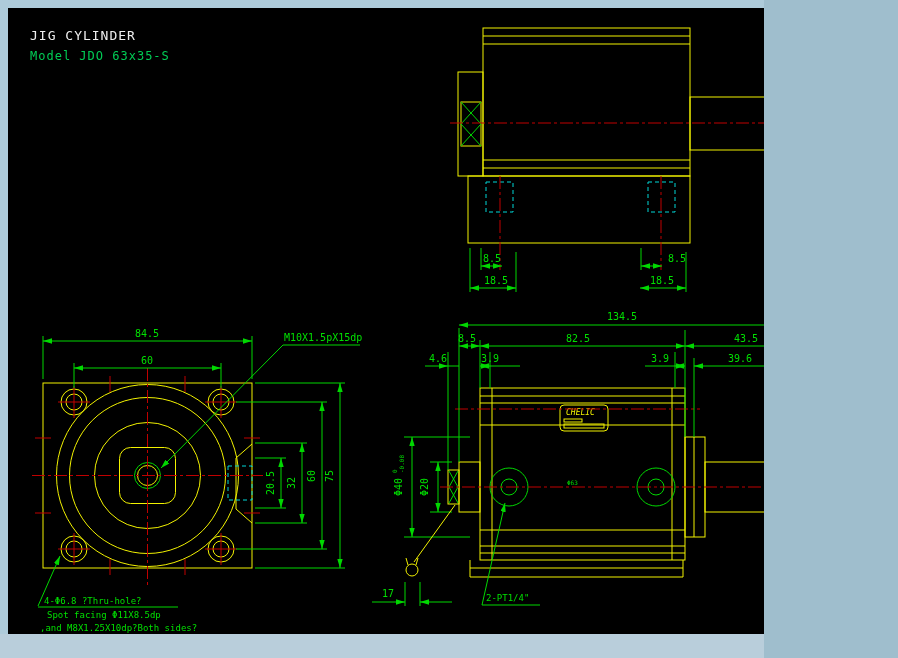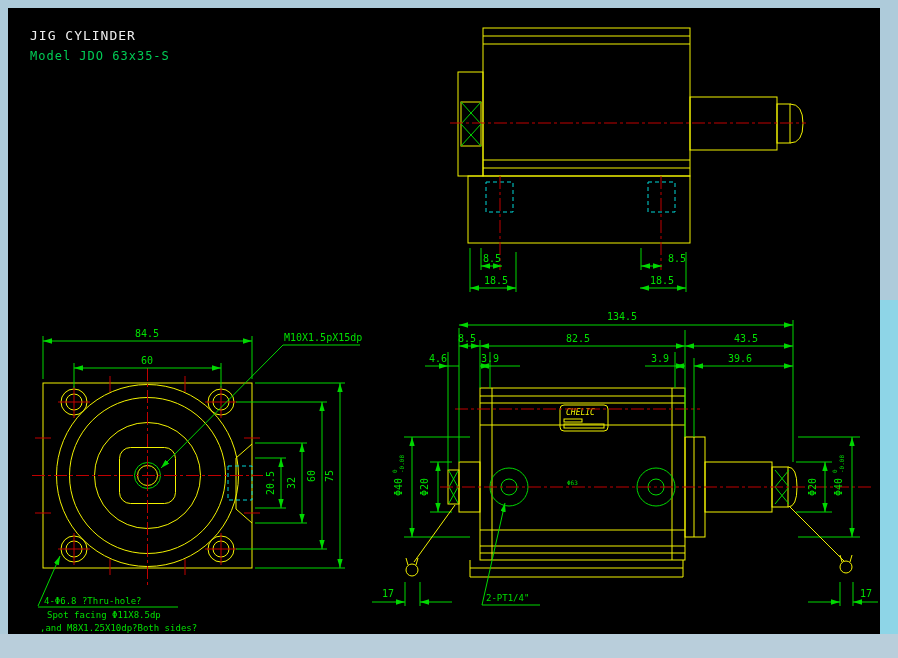--- a/index.html
+++ b/index.html
@@ -1,16 +1,16 @@
 <!DOCTYPE html>
 <html><head>
 <meta charset="utf-8">
 <style>
   html,body{margin:0;padding:0;background:#9fbecd;}
-  .screen{position:relative;width:898px;height:658px;background:#a21caf;overflow:hidden;
+  .screen{position:relative;width:764px;height:658px;background:#a21caf;overflow:hidden;
           font-family:"DejaVu Sans Mono","Liberation Mono",monospace;}
   svg{position:absolute;left:0;top:0;}
   .y{stroke:#f2f200;fill:none;stroke-width:1;}
   .g{stroke:#00d800;fill:none;stroke-width:1;}
   .r{stroke:#c00000;fill:none;stroke-width:1;}
   .c{stroke:#00d8d8;fill:none;stroke-width:1;}
   .cl{stroke-dasharray:13 3 3 3;}
   .hid{stroke-dasharray:4 3;}
   text{font-family:"DejaVu Sans Mono","Liberation Mono",monospace;}
   .gt{fill:#00e000;font-size:10px;stroke:none;}

